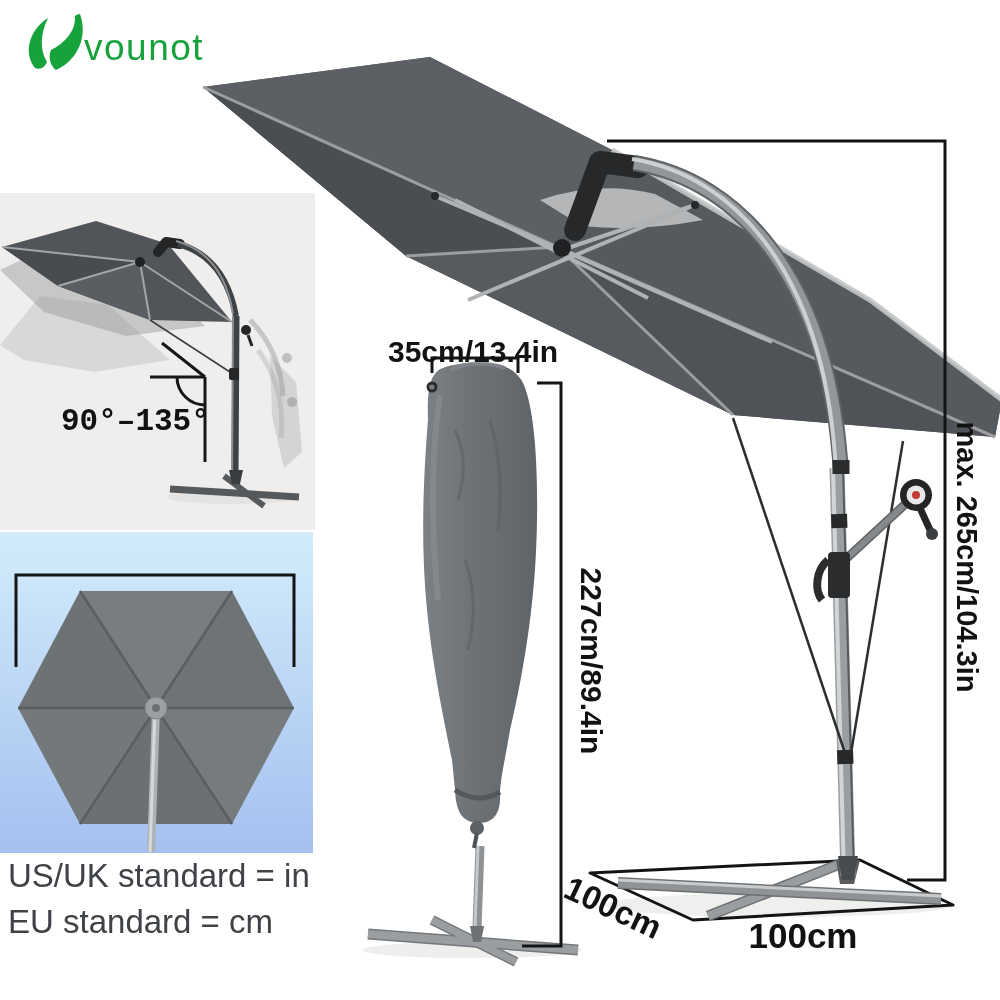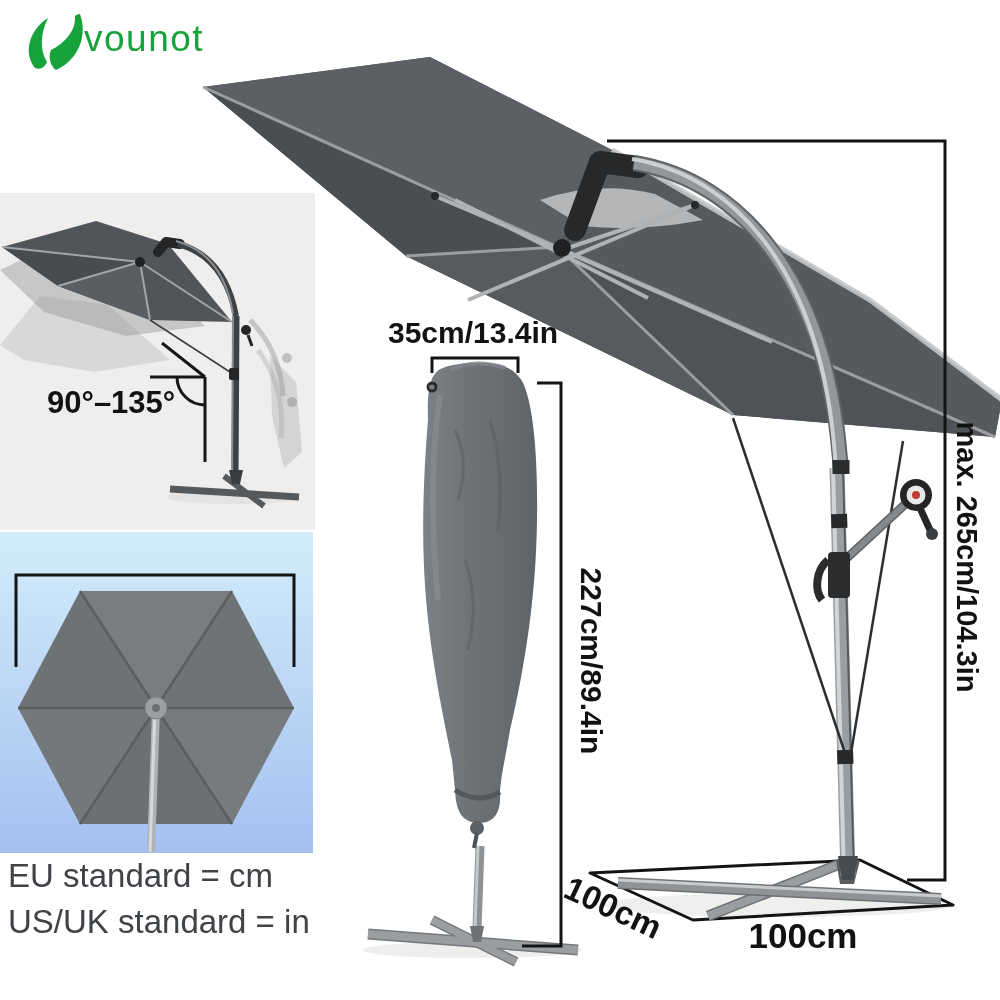--- a/index.html
+++ b/index.html
@@ -1,24 +1,24 @@
 <!DOCTYPE html>
 <html><head>
 <meta charset="utf-8">
 <style>
   html,body{margin:0;padding:0;background:#ffffff;}
   #stage{position:relative;width:1000px;height:1000px;background:#ffffff;overflow:hidden;
          font-family:"Liberation Sans",sans-serif;}
   #art{position:absolute;left:0;top:0;}
   .txt{position:absolute;color:#121212;white-space:nowrap;}
   .dim{font-weight:bold;color:#121212;}
-  .center{text-align:left;}
+  .center{text-align:right;margin-top:19px;}
   .rot{transform:translate(-50%,-50%) rotate(90deg);transform-origin:center;}
   #logo-text{font-size:37px;font-weight:500;color:#17a23c;letter-spacing:1.5px;}
-  #angle-label{left:47px;top:385px;width:135px;font-size:31px;}
+  #angle-label{left:61px;top:385px;width:135px;font-size:31px;font-family:Liberation Mono, monospace;}
   #topview-label{left:5px;top:534px;width:300px;font-size:34px;}
   #cover-width-label{left:388px;top:316px;width:170px;font-size:30px;}
   #cover-height-label{left:591px;top:661px;font-size:30px;}
   #height-label{left:966px;top:557px;font-size:29px;}
   #base-side-label{left:613px;top:908px;font-size:33px;transform:translate(-50%,-50%) rotate(25deg);}
   #base-front-label{left:803px;top:936px;font-size:35px;transform:translate(-50%,-50%);}
   #standards{left:8px;top:853px;font-size:33px;color:#3f4347;line-height:46px;font-weight:400;}
   #standards span{display:block;}
 </style>
 </head>
@@ -209,28 +209,28 @@
     <path d="M607,141 L945,141 L945,880 L907,880" stroke="#141414" stroke-width="3" fill="none"></path>
   </g>
 </svg>
 
 <div style="position:absolute;left:14px;top:6px;">
   <svg width="72" height="68" viewBox="0 0 72 68">
     <path d="M34 12 C15 24 9 47 21 62 C27 64 31 61 33 56 C25 43 27 26 34 12 Z" fill="#17a23c"></path>
     <path d="M66 8 C74 30 64 54 42 64 C36 59 34 51 37 44 C53 36 62 23 61 10 C62 9 64 8 66 8 Z" fill="#17a23c"></path>
   </svg>
 </div>
-<div id="logo-text" class="txt" style="left:84px;top:18px;">vounot</div>
+<div id="logo-text" class="txt" style="left:84px;top:27px;">vounot</div>
 
 <div id="angle-label" class="txt dim center">90°–135°</div>
 
 
 <div id="standards" class="txt">
+  <span>US/UK standard = in</span>
   <span>EU standard = cm</span>
-  <span>US/UK standard = in</span>
 </div>
 
 <div id="cover-width-label" class="txt dim center">35cm/13.4in</div>
 
 <div id="cover-height-label" class="txt dim rot">227cm/89.4in</div>
 
 <div id="height-label" class="txt dim rot">max. 265cm/104.3in</div>
 
 <div id="base-side-label" class="txt dim">100cm</div>
 

